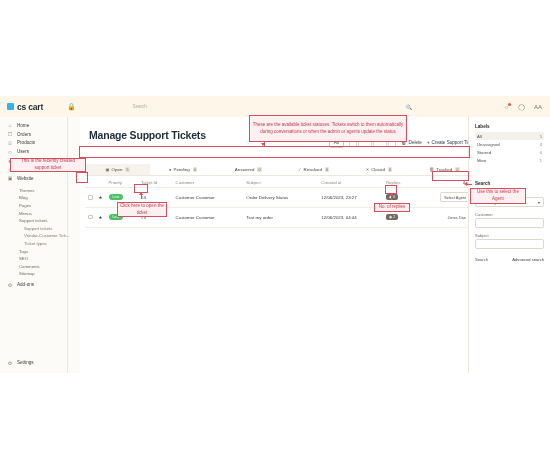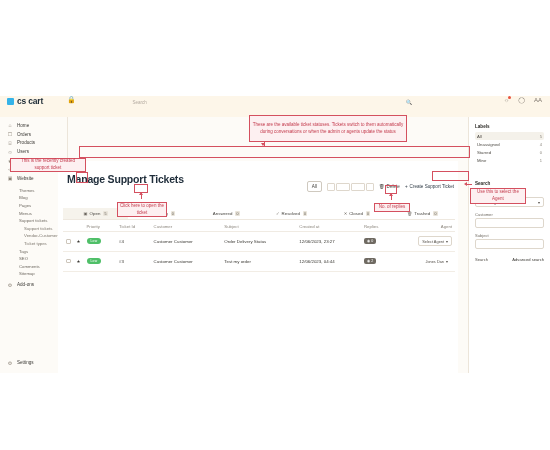--- a/index.html
+++ b/index.html
@@ -13,21 +13,21 @@
 
   
   .app {
     position: absolute; left: 0; top: 96px; width: 550px; height: 277px;
     background: #fdfbf7; overflow: hidden;
   }
 
   
   .topbar {
     position: absolute; left: 0; top: 0; width: 550px; height: 21px;
-    background: #fdf6e9; display: flex; align-items: flex-start;
+    background: #fdf6e9; display: flex; align-items: center;
   }
   .logo-wrap { display: flex; align-items: center; gap: 3px; padding-left: 7px; width: 63px; }
   .logo-sq { width: 7px; height: 7px; background: #35b3e8; border-radius: 1px; }
   .logo-txt { font-size: 8.5px; font-weight: 700; color: #1d2b36; letter-spacing: -0.2px; }
   .lock-ic { width: 18px; text-align: center; color: #9a9288; font-size: 7px; }
   .topsearch {
     flex: 1; margin: 0 60px 0 40px; height: 12px;
     display: flex; align-items: center; justify-content: center; position: relative;
   }
   .topsearch .ph { font-size: 4.5px; color: #b3aaa0; position: absolute; left: 50%; margin-left: -150px; }
@@ -43,21 +43,21 @@
   }
   .snav { display: flex; align-items: center; gap: 4px; padding: 1.4px 0 1.4px 7px; }
   .snav .si { width: 6px; font-size: 5px; color: #8e8579; text-align: center; }
   .snav .sl { font-size: 4.6px; color: #3c3a36; white-space: nowrap; }
   .ssep { height: 4px; }
   .ssub { font-size: 4.3px; color: #6f6a62; padding: 1.3px 0 1.3px 19px; white-space: nowrap; }
   .ssub2 { padding-left: 24px; color: #7d776e; }
   .settings-row { position: absolute; left: 0; bottom: 6px; width: 68px; }
 
   
-  .main { position: absolute; left: 58px; top: 21px; width: 400px; height: 256px; background: #fff; margin-top: 44px; }
+  .main { position: absolute; left: 80px; top: 21px; width: 400px; height: 256px; background: #fff; }
   .page-title { font-size: 10.5px; font-weight: 700; color: #1f2d3a; padding: 12px 0 0 9px; letter-spacing: -0.2px; }
   .title-tools {
     position: absolute; right: 4px; top: 20px; display: flex; align-items: center; gap: 5px;
   }
   .btn-all {
     border: 1px solid #cfc9bf; background: #fff; border-radius: 2px;
     font-size: 4.6px; color: #3c3a36; padding: 2.2px 4px;
   }
   .pager { display: flex; align-items: center; gap: 1px; }
   .pager i {

